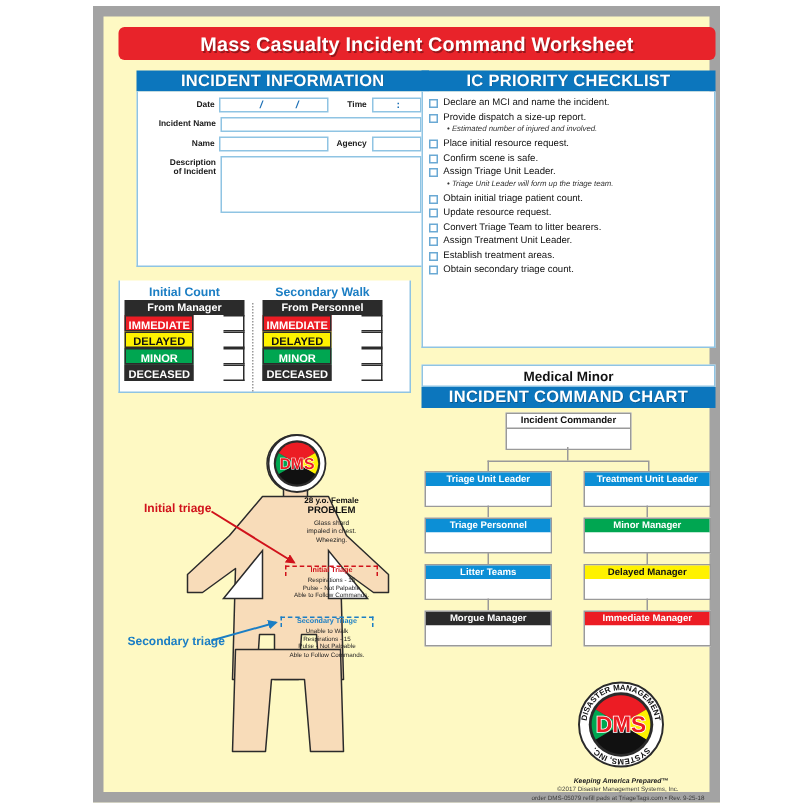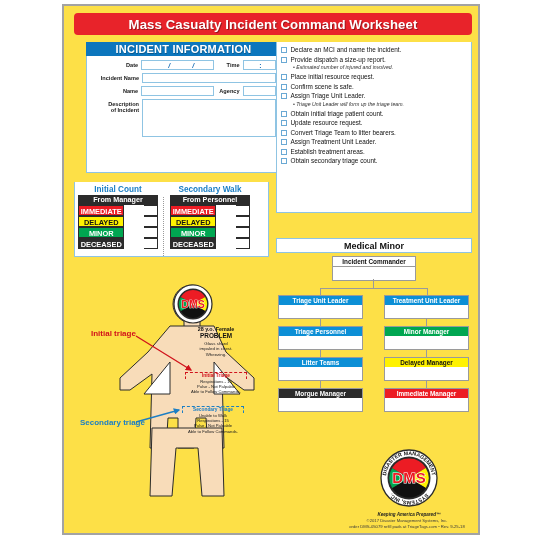--- a/index.html
+++ b/index.html
@@ -7,21 +7,21 @@
     width:540px;height:540px;overflow:hidden;
     background:#ffffff;
     font-family:"Liberation Sans", sans-serif;
     -webkit-font-smoothing:antialiased;
   }
   #root{position:relative;width:540px;height:540px;background:#fff;}
 
   
   .sheet{
     position:absolute;left:62px;top:4px;width:418px;height:531px;
-    background:#fde047;border:2px solid #a3a3a3;box-sizing:border-box;
+    background:#fef9c3;border:7px solid #a3a3a3;box-sizing:border-box;
   }
 
   
   .title-bar{
     position:absolute;left:10px;top:7px;width:398px;height:22px;
     background:#e8232a;border-radius:4px;
     display:flex;align-items:center;justify-content:center;
   }
   .title-bar span{
     color:#fff;font-weight:bold;font-size:13.2px;letter-spacing:.1px;
@@ -249,20 +249,21 @@
           <div class="pa-row">
             <div class="pa-tag" style="background:#2b2b2b;color:#fff">DECEASED</div>
             <div class="pa-val"></div>
           </div>
         </div>
 
       </div>
     </div>
 
     <div class="panel-ck">
+      <div class="blue-head">IC PRIORITY CHECKLIST</div>
       <div class="ck-body">
 
         <div class="ck-item">
           <div class="ck-box"></div>
           <div class="ck-txt">Declare an MCI and name the incident.</div>
         </div>
 
         <div class="ck-item">
           <div class="ck-box"></div>
           <div class="ck-txt">Provide dispatch a size-up report.</div>
@@ -308,20 +309,21 @@
         <div class="ck-item">
           <div class="ck-box"></div>
           <div class="ck-txt">Obtain secondary triage count.</div>
         </div>
 
       </div>
     </div>
 
     <div class="panel-cc">
       <div class="cc-mb">Medical Minor</div>
+      <div class="blue-head cc-head">INCIDENT COMMAND CHART</div>
 
       <div class="cc-chart">
 
         <div class="node" style="left:56px;top:0;width:84px;">
           <div class="node-t" style="background:#fff;color:#111;border-bottom:1px solid #9a9a9a">Incident Commander</div>
           <div class="node-blank"></div>
         </div>
 
         <div class="ln" style="left:97px;top:23px;width:1px;height:9px;"></div>
         <div class="ln" style="left:44px;top:32px;width:107px;height:1px;"></div>

